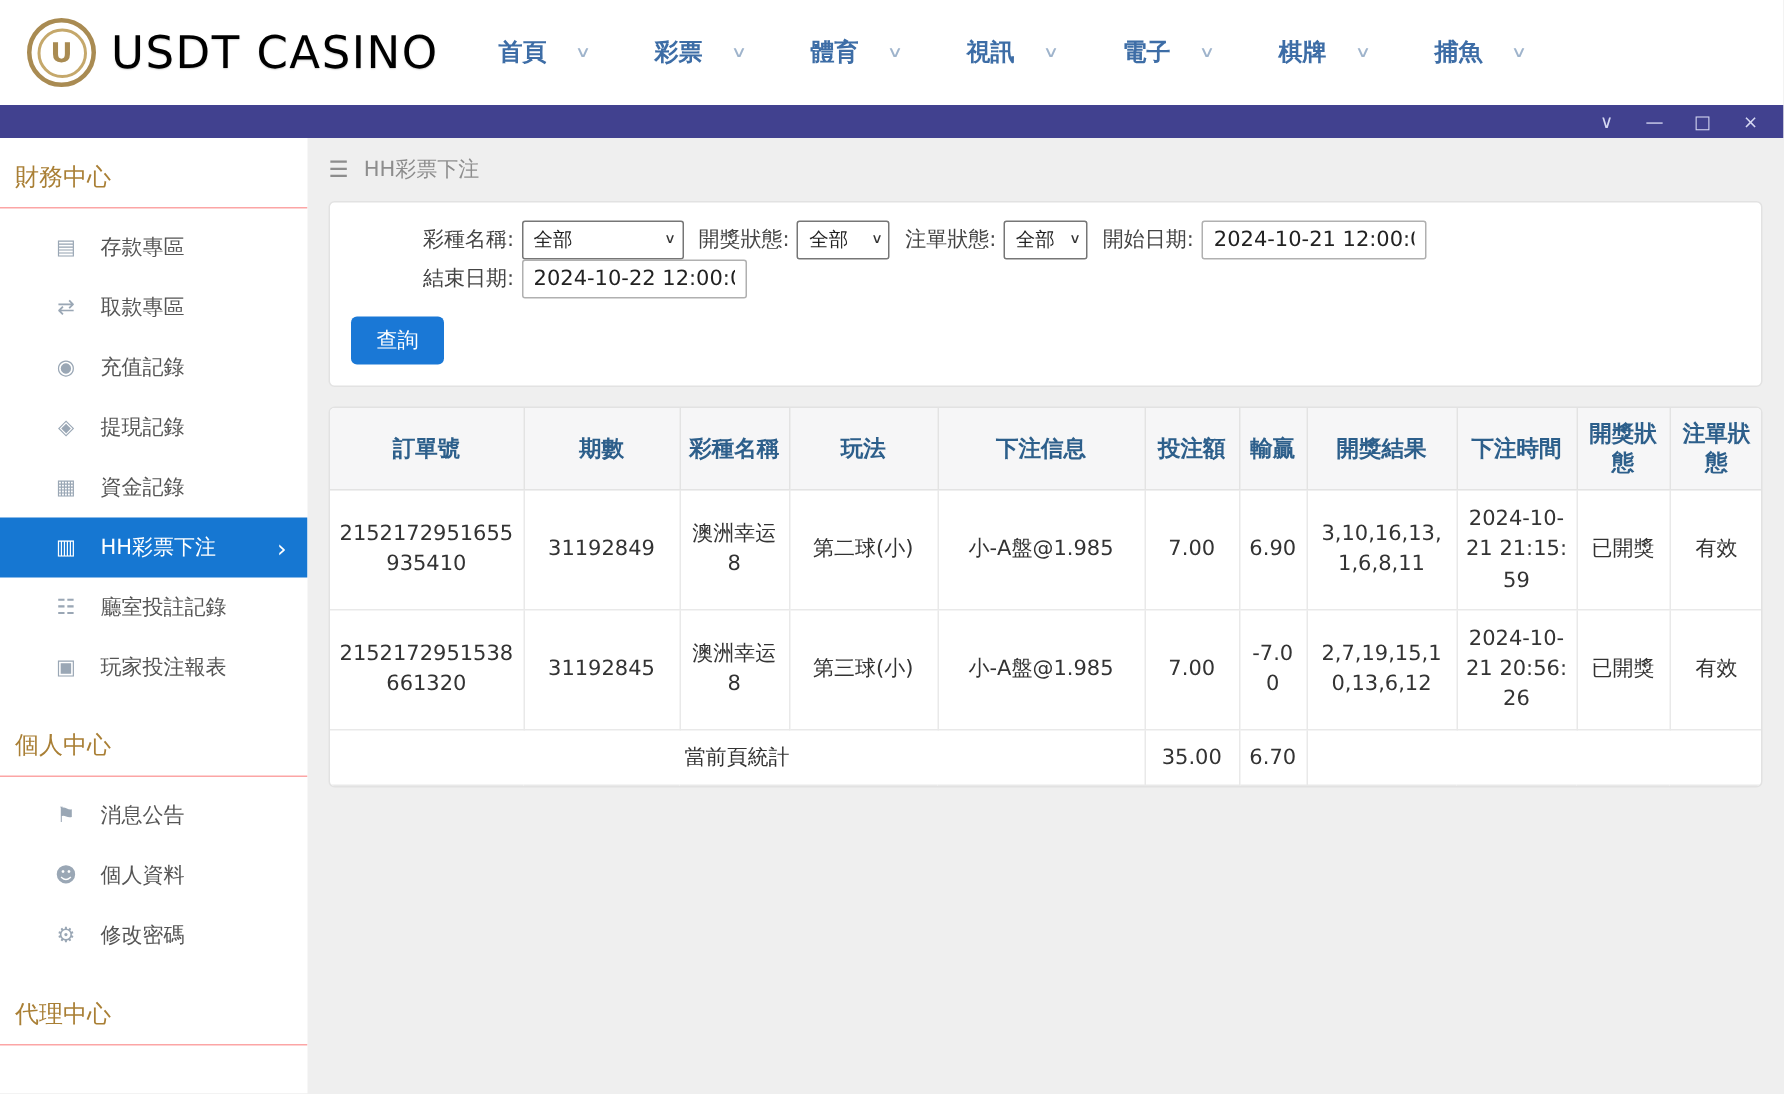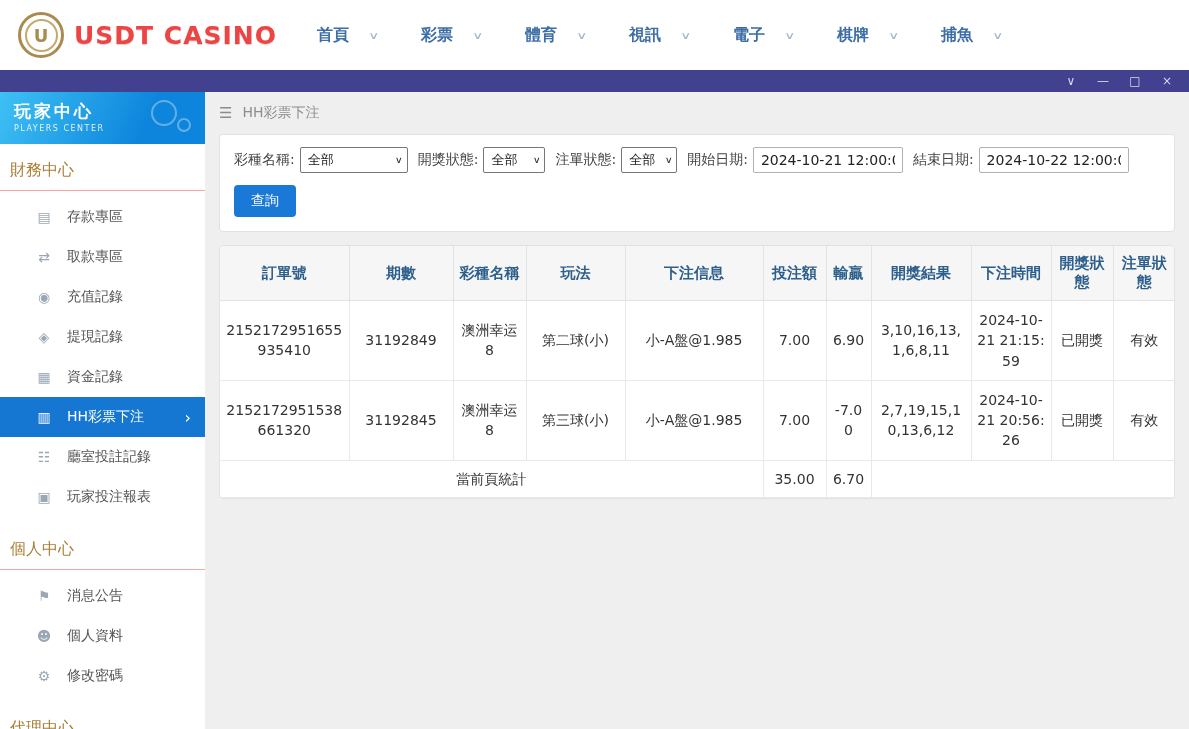--- a/index.html
+++ b/index.html
@@ -5,21 +5,21 @@
   * { margin:0; padding:0; box-sizing:border-box; }
   html,body { width:1189px; height:729px; }
   body { font-family:"DejaVu Sans","Liberation Sans",sans-serif; background:#efefef; overflow:hidden; }
   .page { width:1189px; height:729px; display:flex; flex-direction:column; background:#efefef; }
 
   
   .top-header { height:70px; background:#fff; display:flex; align-items:center; padding:0 18px; flex-shrink:0; }
   .logo { display:flex; align-items:center; gap:10px; min-width:235px; cursor:pointer; }
   .emblem { width:46px; height:46px; border-radius:50%; border:3px solid #a98b52; display:flex; align-items:center; justify-content:center; background:#fff; }
   .emblem-inner { width:33px; height:33px; border-radius:50%; border:2px solid #c5a86b; display:flex; align-items:center; justify-content:center; font-size:18px; font-weight:800; color:#a98b52; }
-  .logo-text { font-size:25px; font-weight:700; color:#ef4444; letter-spacing:1px; text-shadow:0 1px 1px rgba(0,0,0,.18); }
+  .logo-text { font-size:30px; font-weight:400; color:#000000; letter-spacing:1px; text-shadow:0 1px 1px rgba(0,0,0,.18); }
   .main-nav { display:flex; flex:1; margin-left:40px; }
   .nav-item { width:104px; display:flex; align-items:center; justify-content:flex-start; gap:21px; color:#3d6da6; font-size:16px; font-weight:700; cursor:pointer; }
   .nav-caret { font-size:10px; color:#9fb4cc; font-weight:400; transform:scaleX(1.5); }
 
   
   .title-bar { height:22px; background:#41418f; display:flex; justify-content:flex-end; align-items:center; padding-right:6px; flex-shrink:0; }
   .win-btn { width:32px; text-align:center; color:#d6d8f2; font-size:12px; line-height:22px; cursor:pointer; }
 
   
   .content { flex:1; display:flex; min-height:0; }
@@ -40,21 +40,21 @@
   .side-item.active .side-icon { color:#fff; }
   .active-caret { position:absolute; right:14px; font-size:16px; color:#fff; }
 
   
   .main { flex:1; min-width:0; padding:0 14px; display:flex; flex-direction:column; overflow:hidden; }
   .breadcrumb { height:42px; display:flex; align-items:center; gap:10px; color:#8d8d8d; font-size:14px; flex-shrink:0; }
   .menu-icon { font-size:15px; color:#8d8d8d; cursor:pointer; }
 
   .card { background:#fff; border:1px solid #e2e2e2; border-radius:4px; }
   .filter-card { padding:12px 14px 14px; margin-bottom:13px; flex-shrink:0; }
-  .filter-row { display:flex; align-items:center; flex-wrap:wrap; }
+  .filter-row { display:flex; align-items:center; flex-wrap:wrap;margin-left:48px; }
   .filter-group { display:flex; align-items:center; gap:5px; margin-right:10px; font-size:14px; color:#444; }
   .select-box { display:inline-flex; align-items:center; justify-content:space-between; gap:6px; border:1px solid #767676; border-radius:2px; background:#fff; padding:3px 5px 3px 7px; font-size:13px; color:#222; cursor:pointer;font-family:Liberation Mono, monospace; }
   .select-box.w-lg { width:108px; }
   .select-box.w-md { width:62px; }
   .select-box.w-sm { width:56px; }
   .select-caret { font-size:9px; color:#333; transform:scaleX(1.3); }
   .date-input { width:150px; border:1px solid #b0b0b0; border-radius:2px; padding:4px 7px; font-size:14px; color:#222; font-family:inherit; }
   .query-btn { margin-top:12px; background:#1a78d6; color:#fff; border:0; border-radius:4px; padding:7px 17px; font-size:14px; cursor:pointer; font-family:inherit; }
 
   
@@ -114,26 +114,20 @@
   <div class="title-bar">
     <span class="win-btn">∨</span>
     <span class="win-btn">—</span>
     <span class="win-btn">□</span>
     <span class="win-btn">×</span>
   </div>
 
   <div class="content">
 
     <aside class="sidebar">
-      <div class="player-header">
-        <div class="player-title">玩家中心</div>
-        <div class="player-sub">PLAYERS CENTER</div>
-        <span class="decor-ring r1"></span>
-        <span class="decor-ring r2"></span>
-      </div>
 
       <div class="section-label">財務中心</div>
       <div class="section-items">
         <div class="side-item">
           <span class="side-icon">▤</span>
           <span>存款專區</span>
         </div>
         <div class="side-item">
           <span class="side-icon">⇄</span>
           <span>取款專區</span>

